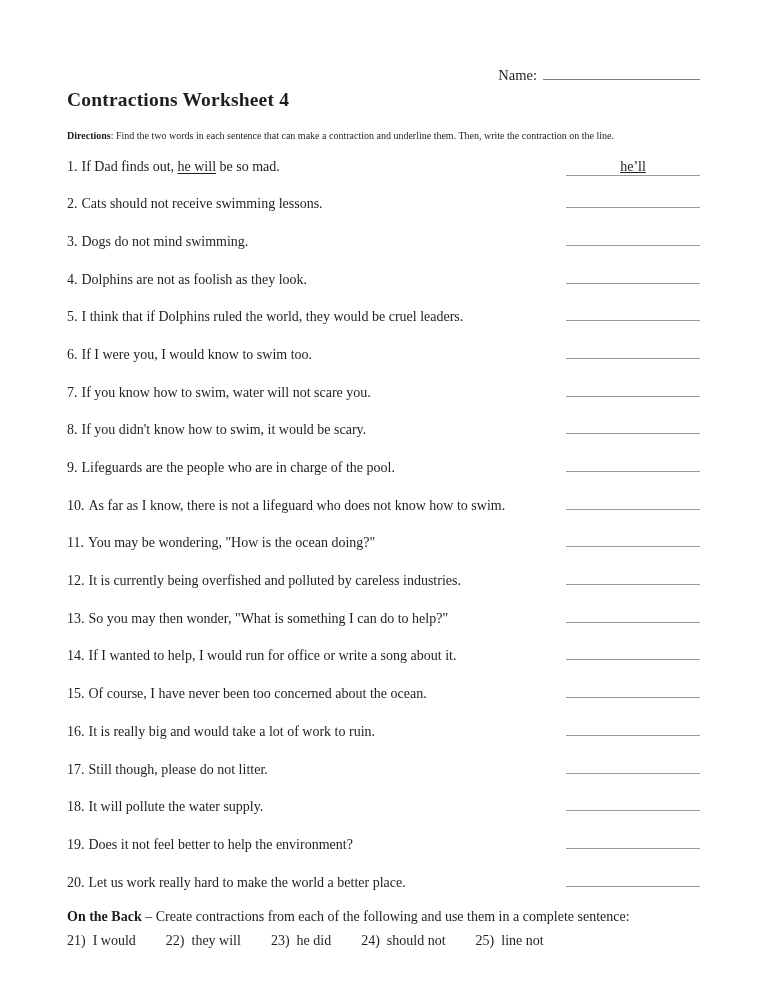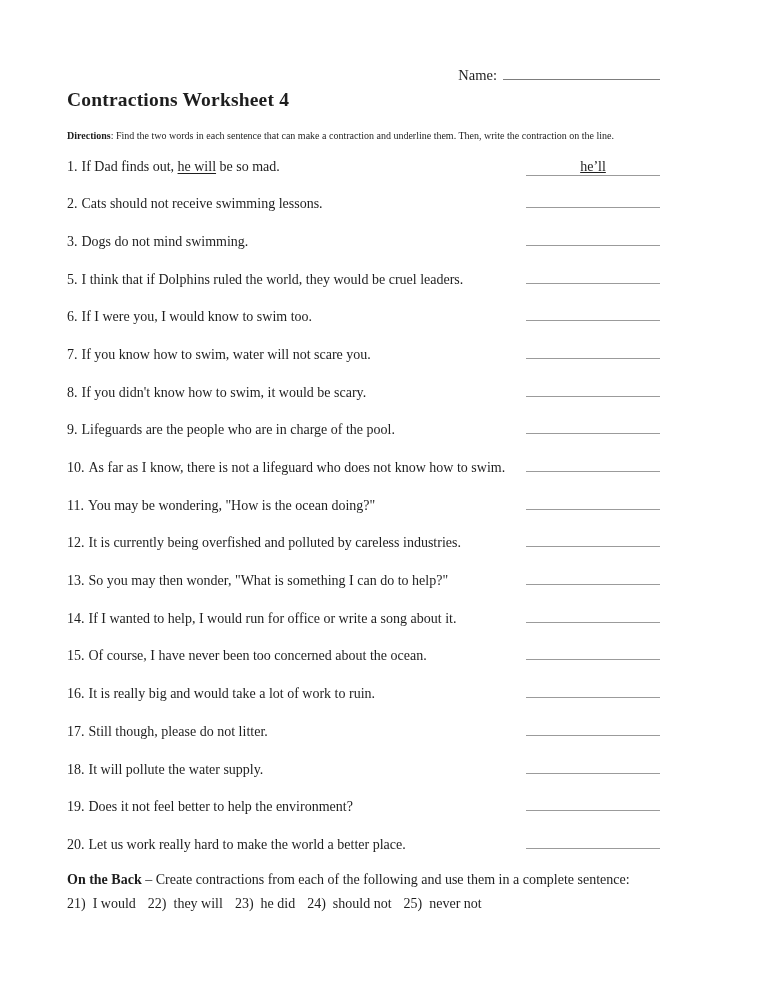--- a/index.html
+++ b/index.html
@@ -4,21 +4,21 @@
 <style>
   html, body { margin: 0; padding: 0; background: #ffffff; }
   .page {
     position: relative;
     width: 768px;
     height: 994px;
     box-sizing: border-box;
     background: #ffffff;
     font-family: "Liberation Serif", "DejaVu Serif", serif;
     color: #1e1e1e;
-    padding: 64px 108px 0 67px;
+    padding: 64px 68px 0 67px;
     overflow: hidden;
   }
 
   
   .name-row {
     display: flex;
     justify-content: flex-end;
     align-items: baseline;
     height: 20px;
   }
@@ -71,21 +71,21 @@
   }
 
   
   .back-para {
     margin: 2px 0 0 0;
     font-size: 14px;
     line-height: 20px;
   }
   .back-items {
     display: flex;
-    gap: 12px;
+    gap: 30px;
     margin-top: 4px;
     font-size: 14px;
     line-height: 20px;
   }
   .bi-num { margin-right: 7px; }
 </style>
 </head>
 <body>
 
 <div class="page">
@@ -108,20 +108,24 @@
   <div class="q-row">
     <span class="q-text"><span class="q-num">2.</span><span class="q-pre">Cats should not receive swimming lessons.</span><span class="q-underline"></span><span class="q-post"></span></span>
     <span class="answer"><span class="answer-text"></span></span>
   </div>
 
   <div class="q-row">
     <span class="q-text"><span class="q-num">3.</span><span class="q-pre">Dogs do not mind swimming.</span><span class="q-underline"></span><span class="q-post"></span></span>
     <span class="answer"><span class="answer-text"></span></span>
   </div>
 
+  <div class="q-row">
+    <span class="q-text"><span class="q-num">4.</span><span class="q-pre">Dolphins are not as foolish as they look.</span><span class="q-underline"></span><span class="q-post"></span></span>
+    <span class="answer"><span class="answer-text"></span></span>
+  </div>
 
   <div class="q-row">
     <span class="q-text"><span class="q-num">5.</span><span class="q-pre">I think that if Dolphins ruled the world, they would be cruel leaders.</span><span class="q-underline"></span><span class="q-post"></span></span>
     <span class="answer"><span class="answer-text"></span></span>
   </div>
 
   <div class="q-row">
     <span class="q-text"><span class="q-num">6.</span><span class="q-pre">If I were you, I would know to swim too.</span><span class="q-underline"></span><span class="q-post"></span></span>
     <span class="answer"><span class="answer-text"></span></span>
   </div>
@@ -201,16 +205,16 @@
 
   <div class="back-items" id="back-items">
   <span class="back-item"><span class="bi-num">21)</span><span class="bi-text">I would</span></span>
 
   <span class="back-item"><span class="bi-num">22)</span><span class="bi-text">they will</span></span>
 
   <span class="back-item"><span class="bi-num">23)</span><span class="bi-text">he did</span></span>
 
   <span class="back-item"><span class="bi-num">24)</span><span class="bi-text">should not</span></span>
 
-  <span class="back-item"><span class="bi-num">25)</span><span class="bi-text">never not</span></span>
+  <span class="back-item"><span class="bi-num">25)</span><span class="bi-text">line not</span></span>
 </div>
 
 </div>
 
 </body></html>

